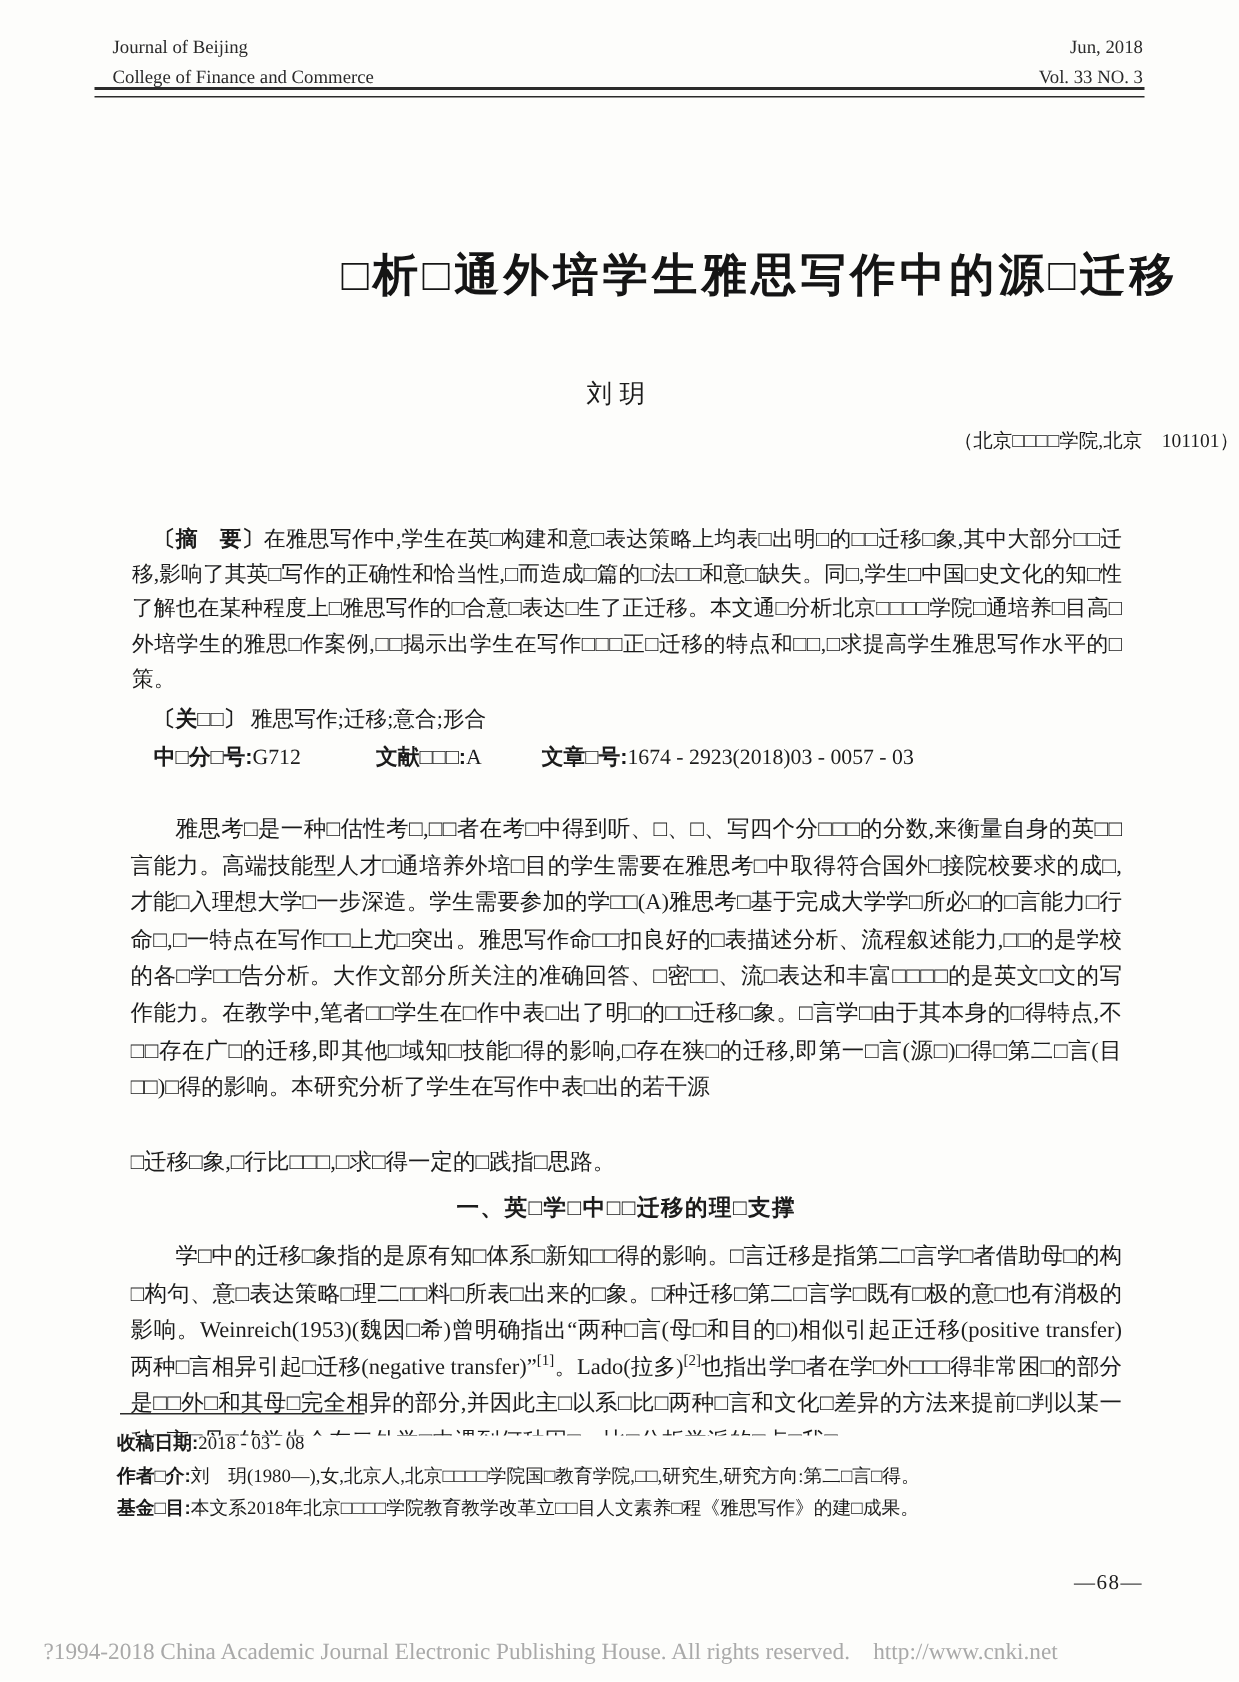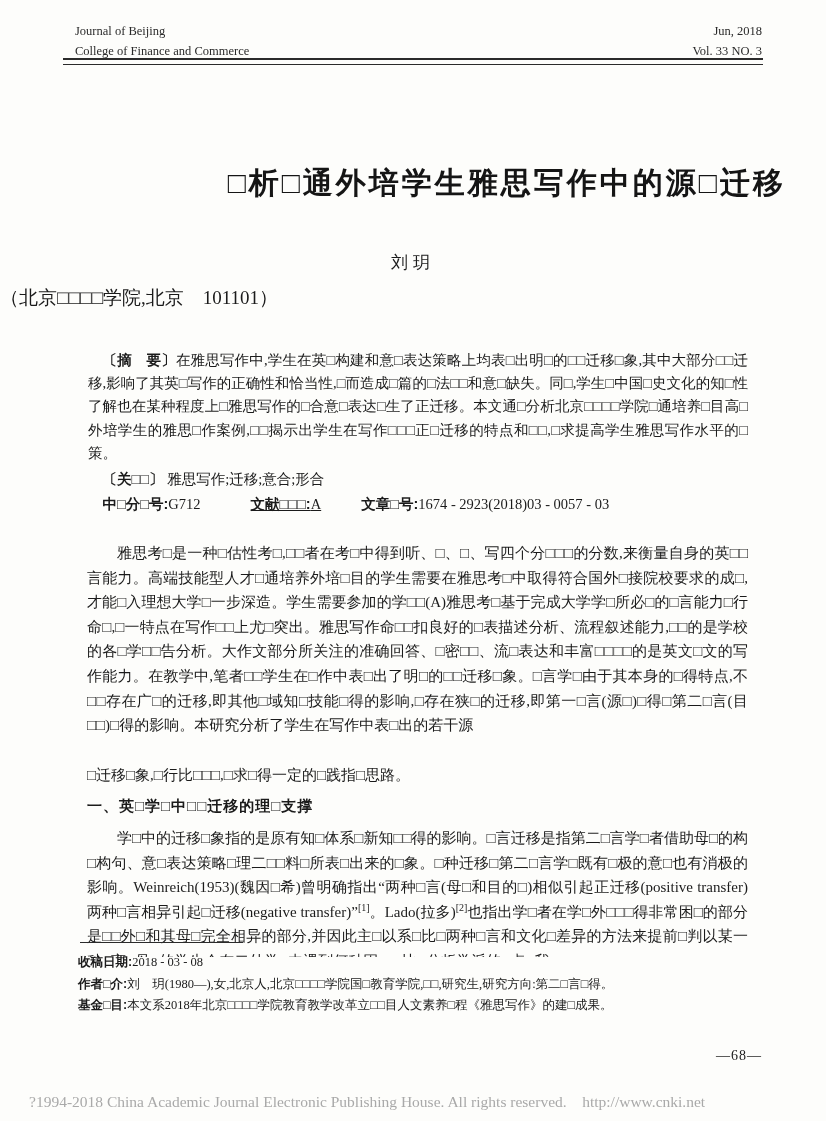--- a/index.html
+++ b/index.html
@@ -22,49 +22,49 @@
     position:absolute; top:163px; left:40px; right:40px; margin:0;
     text-align:right; font-size:30px; font-weight:bold; letter-spacing:3px;
     font-family:"Liberation Sans","DejaVu Sans",sans-serif; color:#151515;
   }
   .author {
     position:absolute; top:251px; left:0; width:100%;
     text-align:center; font-size:17px; letter-spacing:5px;
   }
   .affiliation {
     position:absolute; top:285px; left:0; width:100%;
-    text-align:left; font-size:19px;
+    text-align:right; font-size:13px;
   }
   .abstract {
     position:absolute; top:349px; left:88px; width:660px;
     font-size:14.5px; line-height:23.2px; text-align:justify; text-indent:1em;
   }
   .lbl {
     font-family:"Liberation Sans","DejaVu Sans",sans-serif; font-weight:bold;
   }
   .keywords {
     position:absolute; top:470px; left:88px; width:660px;
     font-size:14.5px; text-indent:1em;
   }
   .classification {
     position:absolute; top:495px; left:88px; width:660px;
     font-size:14.5px; text-indent:1em; white-space:nowrap;
   }
   .classification .seg1 { margin-right:50px; }
-  .classification .seg2 { margin-right:40px;text-decoration:underline; }
+  .classification .seg2 { margin-right:40px; }
   .columns {
     position:absolute; top:541px; left:87px; width:661px; height:416px;
     display:flex; gap:25px; font-size:15px; line-height:24.6px;
     text-align:justify; overflow:hidden;flex-direction:column;
   }
   .col { flex:1; min-width:0; }
   .col p { margin:0; }
   .col p.indent { text-indent:2em; }
   .col h3 {
-    margin:7px 0; font-size:15px; font-weight:bold;
+    margin:7px 0; text-align:center; font-size:15px; font-weight:bold;
     font-family:"Liberation Sans","DejaVu Sans",sans-serif; letter-spacing:1px;
   }
   .col sup { font-size:10px; line-height:0; }
   .footnotes {
     position:absolute; top:942px; left:78px; width:672px;
     font-size:12.5px; line-height:21.5px;
   }
   .fn-rule { width:163px; border-top:1.5px solid #2b2b2b; margin:0 0 9px 2px; }
   .footnotes .lbl { font-size:12.5px; }
   .page-number {

